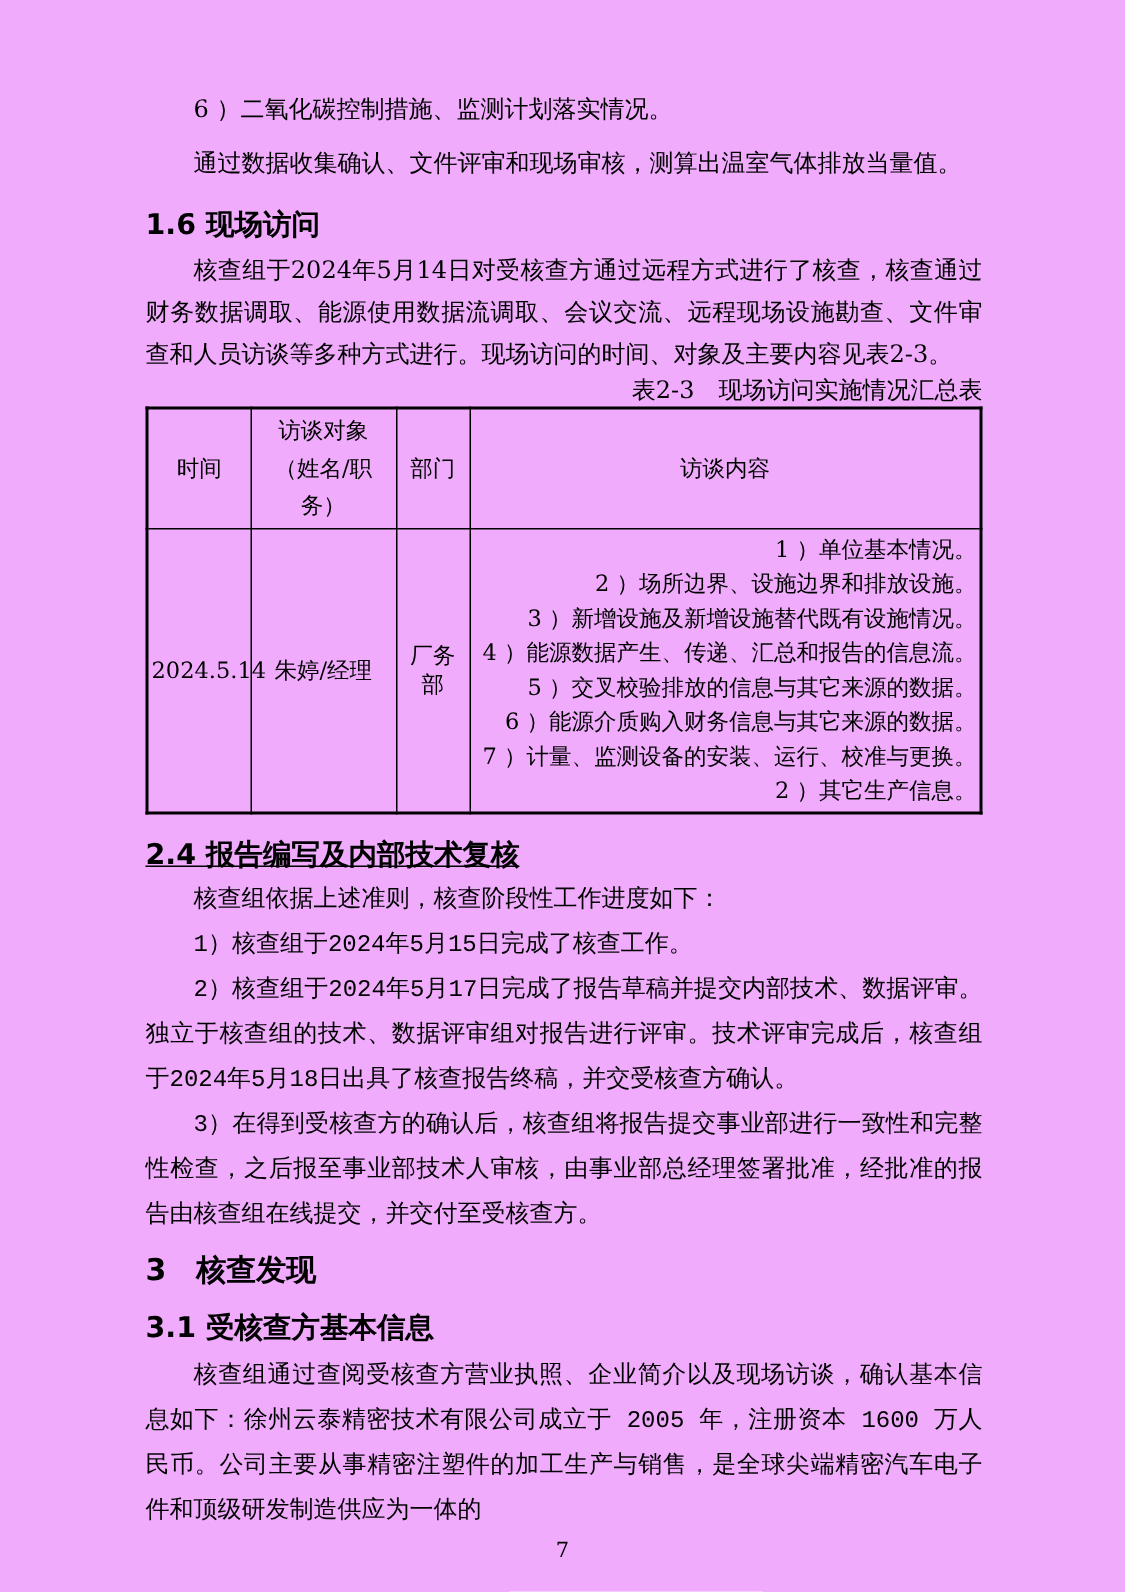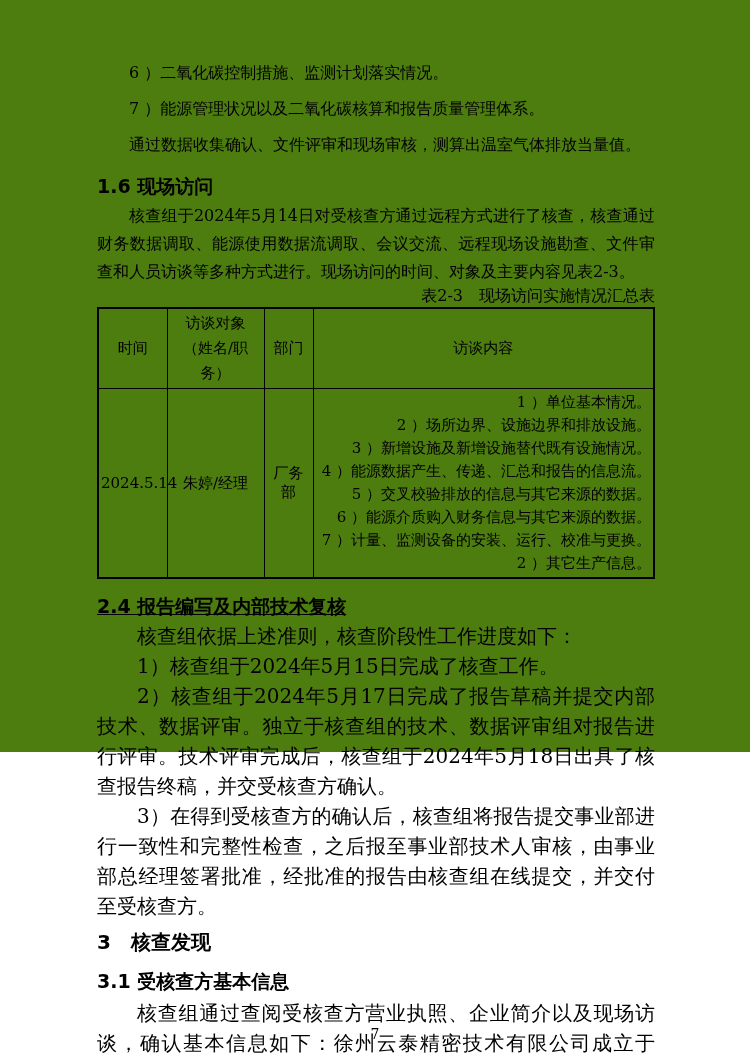--- a/index.html
+++ b/index.html
@@ -10,24 +10,24 @@
   body {
     width: 750px;
     height: 1061px;
     font-family: "DejaVu Serif", "Liberation Serif", serif;
     color: #000000;
     overflow: hidden;
   }
   .page {
     position: relative;
     width: 750px;
-    height: 752px;
+    height: 1061px;
     box-sizing: border-box;
     padding: 55px 95px 0 97px;
-    background: #4d7c0f;
+    background: #f0abfc;
   }
   p { margin: 0; padding: 0; }
 
   .intro-line {
     font-size: 16px;
     line-height: 36px;
     text-indent: 2em;
     text-align: justify;
   }
   .heading {
@@ -45,24 +45,25 @@
     margin-top: 10px;
   }
   .body-para {
     font-size: 16px;
     line-height: 28px;
     text-align: justify;
     text-indent: 2em;
     margin-top: 3px;
   }
   .body-para-24 {
-    font-size: 20px;
+    font-size: 16px;
     line-height: 30px;
     text-align: justify;
     text-indent: 2em;
+    font-family: Liberation Mono, monospace;
   }
   .table-caption {
     font-size: 16px;
     line-height: 18px;
     text-align: right;
     margin-top: 1px;
     margin-bottom: 2px;
   }
   table.visit-table {
     width: 100%;
@@ -101,21 +102,20 @@
     font-size: 14px;
     line-height: 16px;
   }
 </style>
 </head>
 <body>
 
 <div class="page">
 
   <p class="intro-line">6 ）二氧化碳控制措施、监测计划落实情况。</p>
-  <p class="intro-line">7 ）能源管理状况以及二氧化碳核算和报告质量管理体系。</p>
   <p class="intro-line">通过数据收集确认、文件评审和现场审核，测算出温室气体排放当量值。</p>
 
   <p class="heading">1.6 现场访问</p>
 
   <p class="body-para">核查组于2024年5月14日对受核查方通过远程方式进行了核查，核查通过财务数据调取、能源使用数据流调取、会议交流、远程现场设施勘查、文件审查和人员访谈等多种方式进行。现场访问的时间、对象及主要内容见表2-3。</p>
 
   <p class="table-caption">表2-3　现场访问实施情况汇总表</p>
 
   <table class="visit-table">
     <colgroup>

